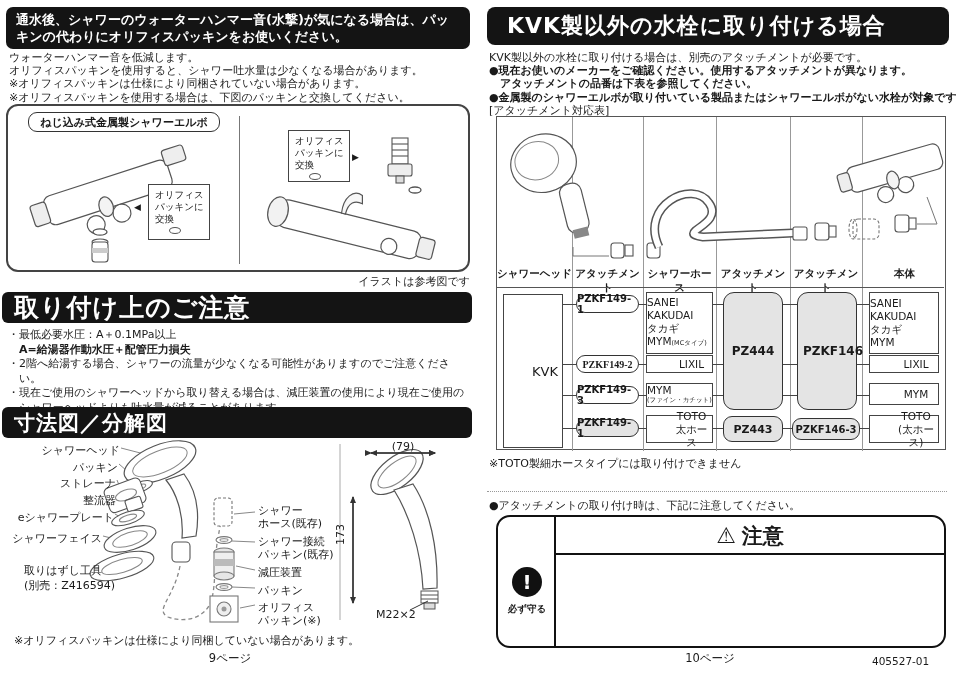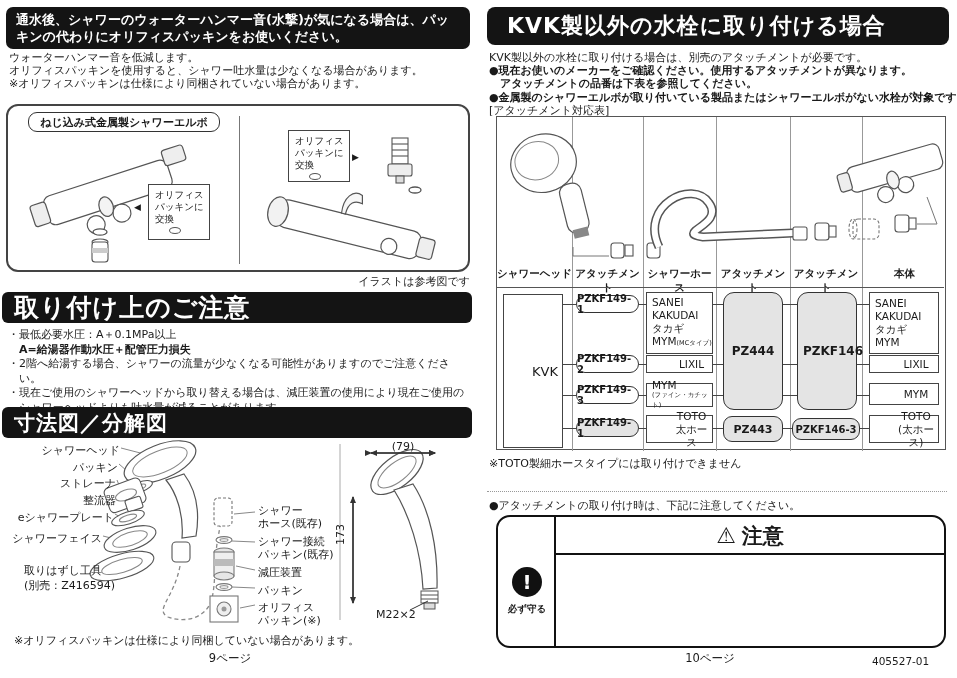--- a/index.html
+++ b/index.html
@@ -10,21 +10,21 @@
        display:flex;align-items:center;padding-left:12px;letter-spacing:1px;}
   .ln{font-size:11px;line-height:13.2px;white-space:nowrap;}
   .b{font-weight:bold;}
   .li{padding-left:11px;text-indent:-11px;}
   .pill{border:1.5px solid #333;border-radius:9px;background:#fff;font-weight:bold;
         display:flex;align-items:center;justify-content:center;font-size:10px;}
   .fb{border:1px solid #444;background:#fff;font-size:10.5px;display:flex;
       flex-direction:column;justify-content:center;}
   .gray{background:#e4e4e4;}
   .ctr{align-items:center;text-align:center;padding-left:24px;}
-  .lft{padding-left:5px;}
+  .lft{}
   .hl{border-top:1px solid #444;height:0;}
   .vl{border-left:1px solid #999;width:0;}
   .cl{font-size:10.5px;font-weight:bold;text-align:center;}
   .tiny{font-size:6.5px;font-weight:normal;}
   .lbl{font-size:11px;white-space:nowrap;}
   .rlbl{text-align:right;}
   .callout{border:1.5px solid #444;background:#fff;font-size:9.5px;line-height:12px;
            padding:4px 0 2px 6px;}
   .ring{display:inline-block;width:10px;height:5px;border:1.5px solid #555;border-radius:50%;margin-left:14px;}
   .boldln{font-size:11.5px;font-weight:bold;line-height:15px;padding-left:12px;text-indent:-12px;}
@@ -37,20 +37,21 @@
 <div id="page">
 
   <div class="a bar" style="left:6px;top:7px;width:464px;min-height:40px;border-radius:7px;font-size:13px;line-height:17px;padding:4px 10px;letter-spacing:0;">
     <span>通水後、シャワーのウォーターハンマー音(水撃)が気になる場合は、パッキンの代わりにオリフィスパッキンをお使いください。</span>
   </div>
 
   <div class="a" style="left:9px;top:51px;">
     <div class="ln">ウォーターハンマー音を低減します。</div>
     <div class="ln">オリフィスパッキンを使用すると、シャワー吐水量は少なくなる場合があります。</div>
     <div class="ln">※オリフィスパッキンは仕様により同梱されていない場合があります。</div>
+    <div class="ln">※オリフィスパッキンを使用する場合は、下図のパッキンと交換してください。</div>
   </div>
 
   <div class="a" style="left:6px;top:104px;width:464px;height:168px;border:2px solid #444;border-radius:12px;">
     <div class="a" style="left:231px;top:10px;height:148px;border-left:1px solid #777;"></div>
 
     <div class="a pill" style="left:20px;top:6px;width:192px;height:20px;font-size:11px;">
       <span>ねじ込み式金属製シャワーエルボ</span>
     </div>
 
     <svg class="a" style="left:4px;top:28px;" width="220" height="134" viewBox="0 0 220 134">
@@ -329,21 +330,21 @@
     <div class="a hl" style="left:360px;top:278px;width:12px;"></div>
     <div class="a hl" style="left:363px;top:311px;width:9px;"></div>
 
     <div class="a fb ctr" style="left:6px;top:177px;width:60px;height:154px;font-size:13px;">
       <span>KVK</span>
     </div>
 
     <div class="a pill" style="left:79px;top:178px;width:63px;height:18px;">
       <span>PZKF149-1</span>
       </div>
-    <div class="a pill" style="left:79px;top:238px;width:63px;height:18px;">
+    <div class="a pill" style="left:79px;top:238px;width:63px;height:18px;font-family:Liberation Serif, serif;">
       <span>PZKF149-2</span>
       </div>
     <div class="a pill" style="left:79px;top:269px;width:63px;height:18px;">
       <span>PZKF149-3</span>
       </div>
     <div class="a pill gray" style="left:79px;top:302px;width:63px;height:18px;">
       <span>PZKF149-1</span>
       </div>
 
     <div class="a fb lft" style="left:149px;top:175px;width:67px;height:62px;line-height:13px;">

